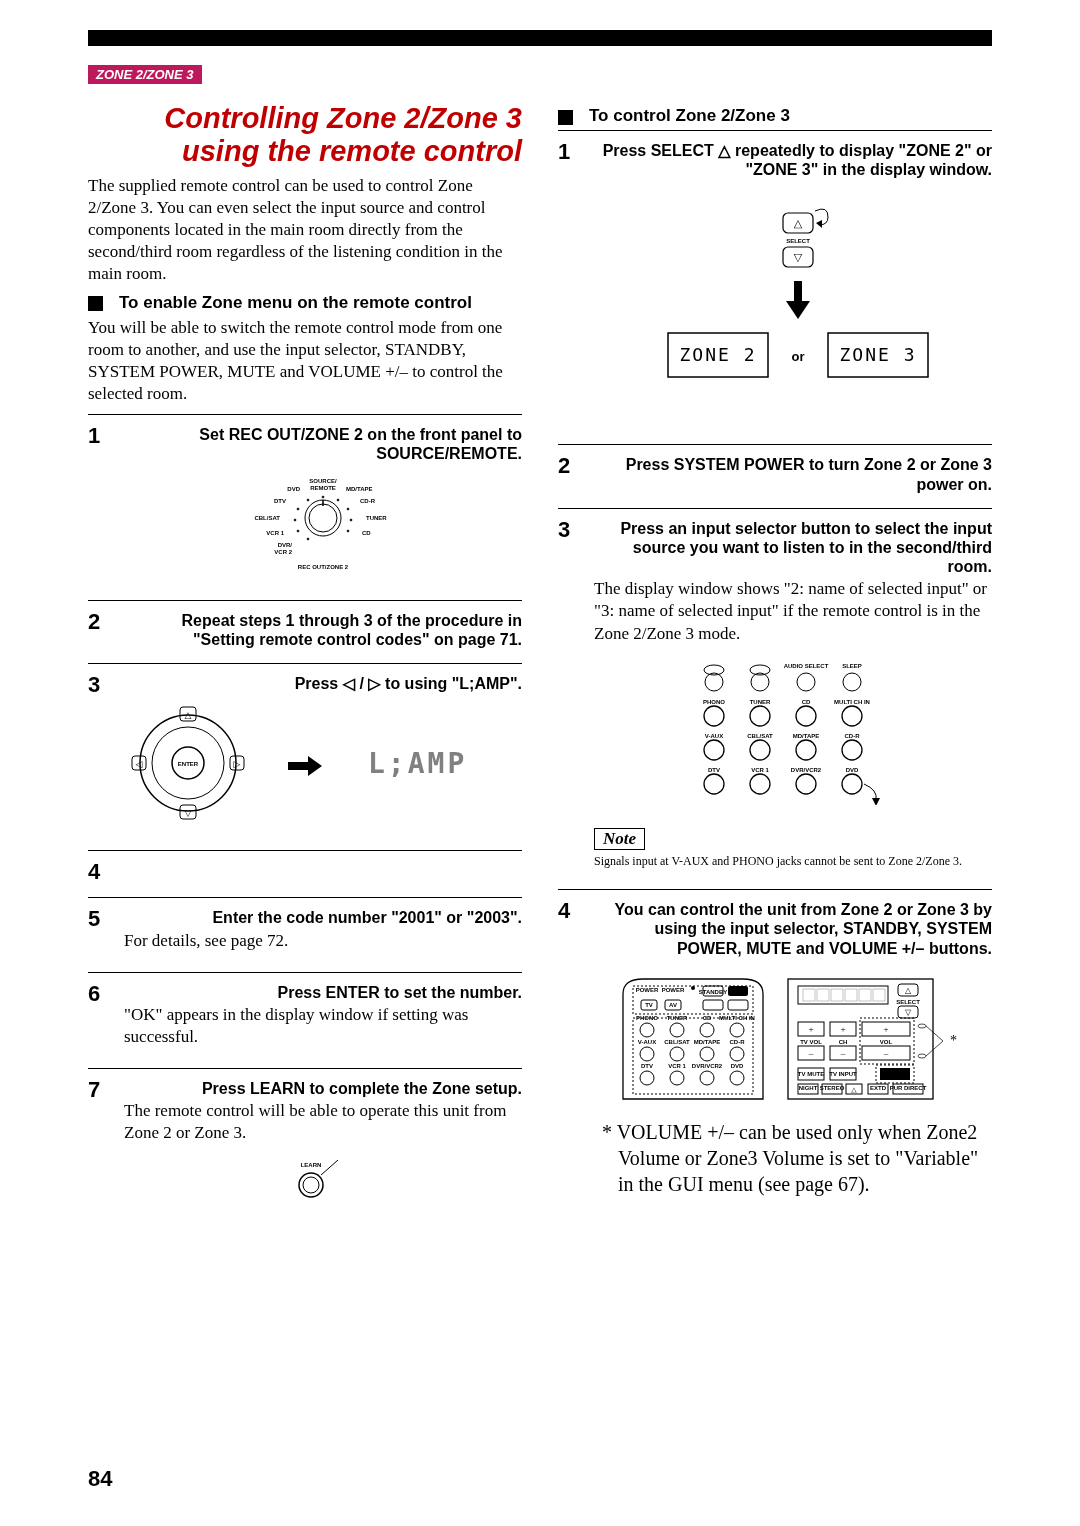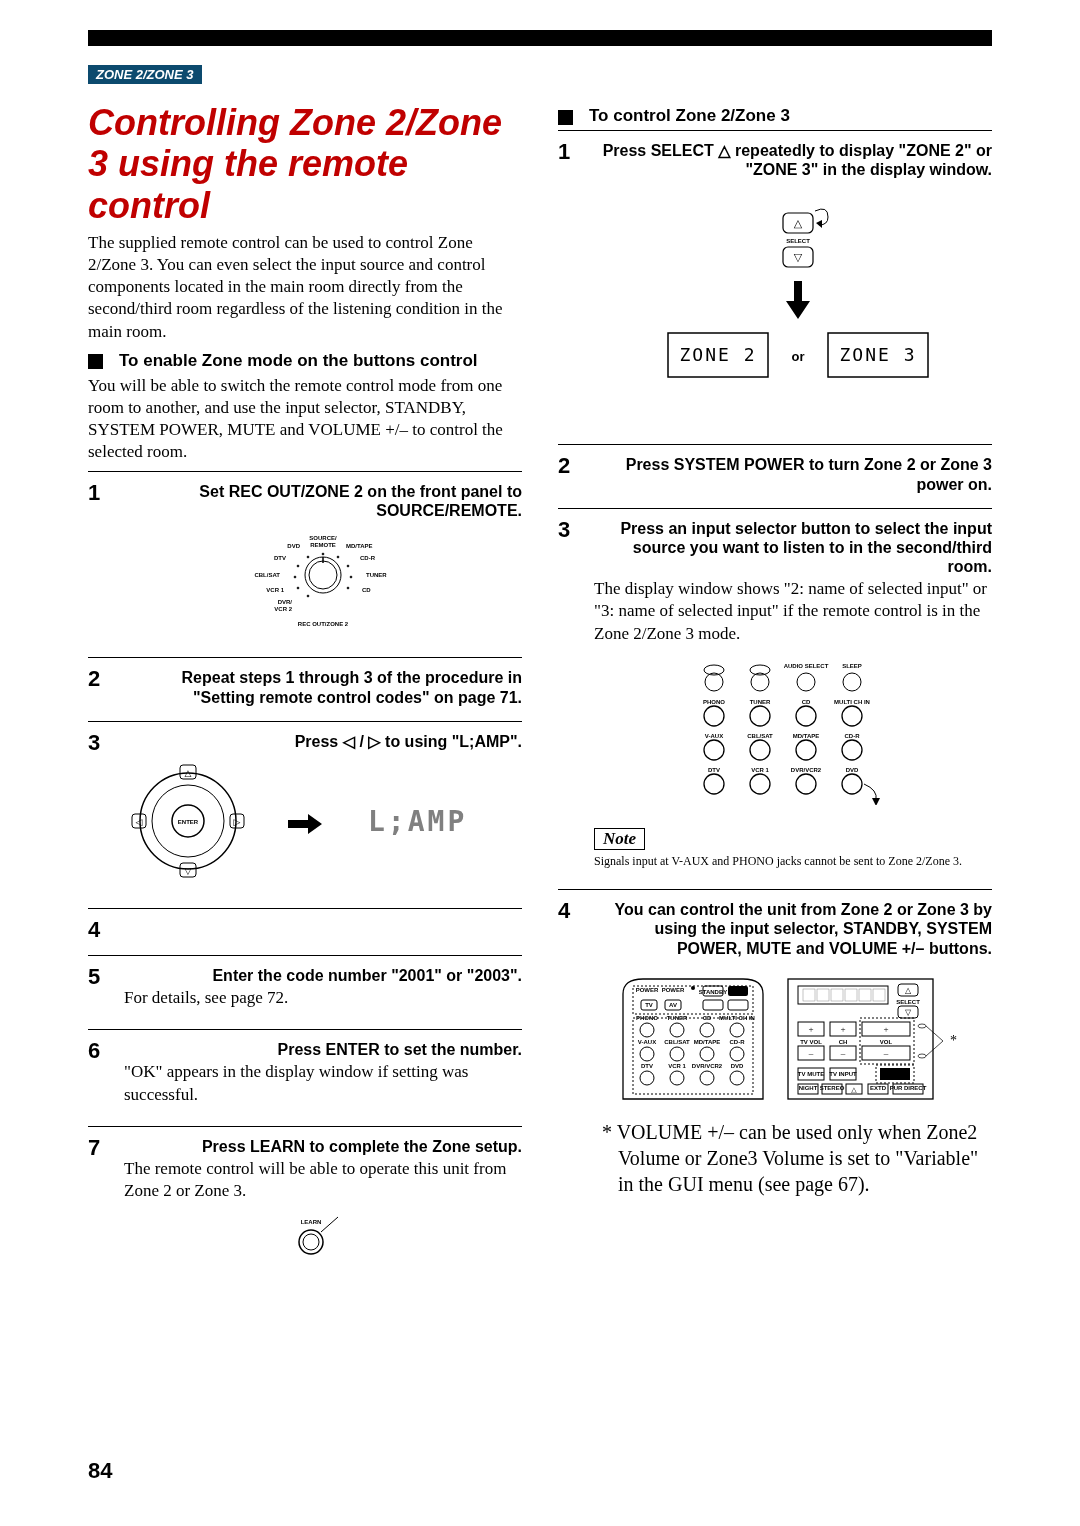--- a/index.html
+++ b/index.html
@@ -17,47 +17,48 @@
   }
   .page {
     padding: 30px 88px 30px 88px;
   }
   .black-bar {
     height: 16px;
     background: #000;
     margin-bottom: 3px;
   }
   .header-label {
-    background: #0c4a6e;
+    background: #be185d;
     color: #fff;
     font-family: Arial, Helvetica, sans-serif;
     font-weight: bold;
     font-style: italic;
     font-size: 13px;
     padding: 2px 8px;
     display: inline-block;
     margin-bottom: 18px;
     margin-top: 16px;
   }
   .columns {
     display: flex;
     gap: 36px;
   }
   .col {
     flex: 1;
     min-width: 0;
   }
   h1.title {
     font-family: Arial, Helvetica, sans-serif;
-    font-size: 36px;
+    font-size: 29px;
     font-weight: bold;
     font-style: italic;
     color: #c00000;
     margin: 0 0 6px 0;
     line-height: 1.15;
+    text-align: right;
   }
   p { margin: 0 0 8px 0; line-height: 1.3; }
   .sub-hd {
     font-family: Arial, Helvetica, sans-serif;
     font-weight: bold;
     font-size: 17px;
     display: flex;
     align-items: flex-start;
     gap: 16px;
     margin: 8px 0 4px 0;
@@ -104,21 +105,21 @@
     font-weight: bold;
     font-family: "Times New Roman", serif;
     margin: 8px 0 4px 0;
   }
   .svg-center {
     text-align: center;
     margin: 10px 0;
   }
   .page-number {
     position: absolute;
-    bottom: 42px;
+    bottom: 34px;
     left: 88px;
     font-family: Arial, Helvetica, sans-serif;
     font-weight: bold;
     font-size: 22px;
   }
   .footnote {
     font-size: 20px;
     margin-left: 24px;
     text-indent: -16px;
     line-height: 1.3;
@@ -133,21 +134,21 @@
   <div class="header-label">ZONE 2/ZONE 3</div>
 
   <div class="columns">
 
     <div class="col">
       <h1 class="title">Controlling Zone 2/Zone 3 using the remote control</h1>
       <p>The supplied remote control can be used to control Zone 2/Zone 3. You can even select the input source and control components located in the main room directly from the second/third room regardless of the listening condition in the main room.</p>
 
       <div class="sub-hd">
         <span class="square"></span>
-        <span>To enable Zone mode on the buttons control</span>
+        <span>To enable Zone menu on the remote control</span>
       </div>
       <p>You will be able to switch the remote control mode from one room to another, and use the input selector, STANDBY, SYSTEM POWER, MUTE and VOLUME +/– to control the selected room.</p>
 
       <ol class="step-list">
 
         <li class="step-item">
           <div class="step-num">1</div>
           <div class="step-body">
             <div class="step-title">Set REC OUT/ZONE 2 on the front panel to SOURCE/REMOTE.</div>
             <div class="svg-center">

